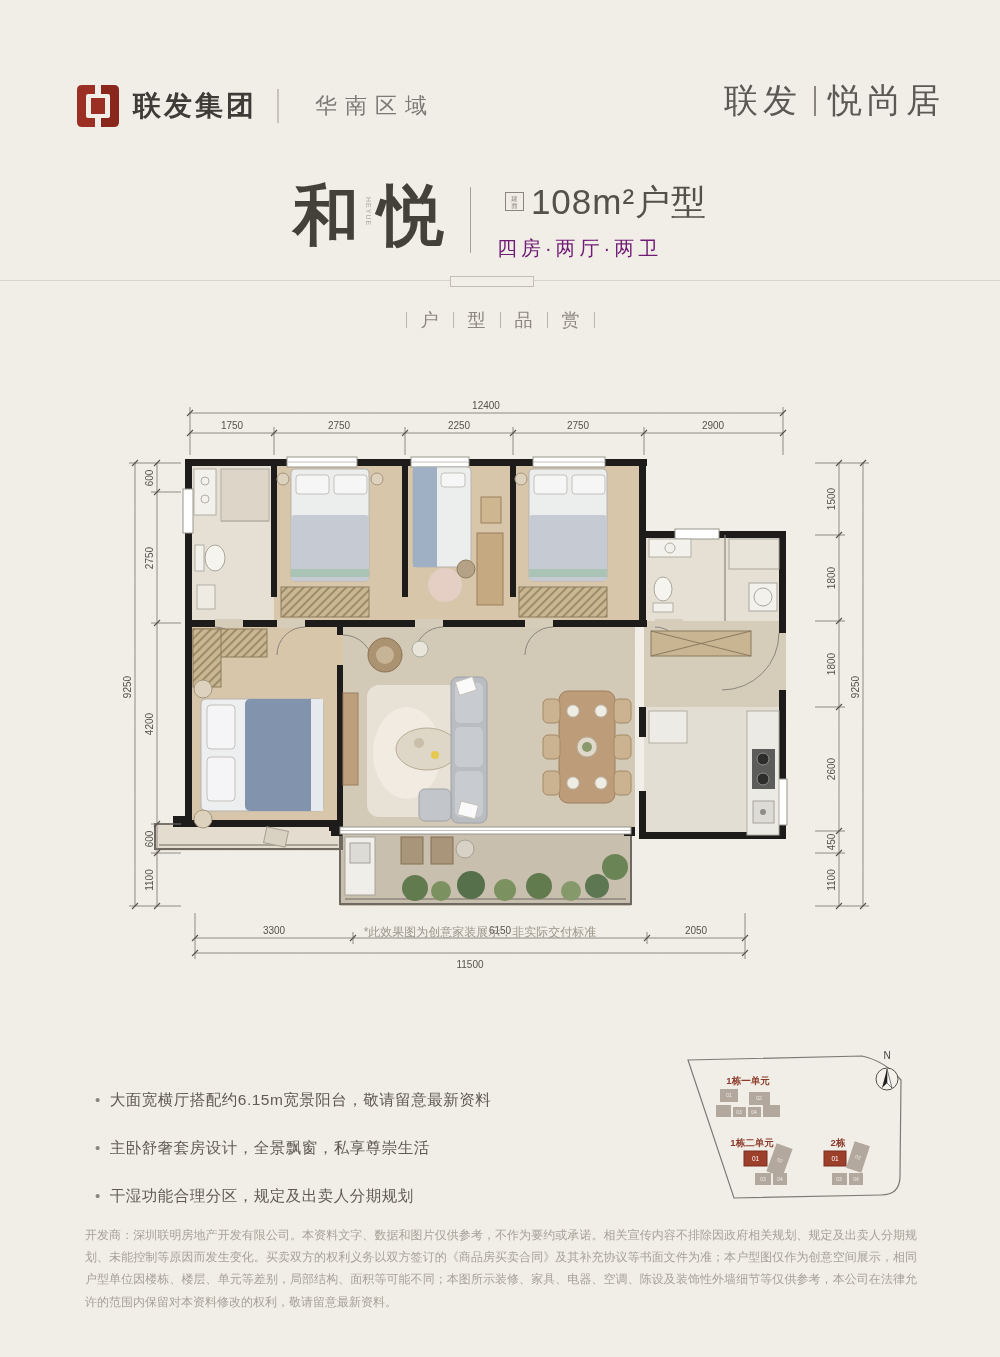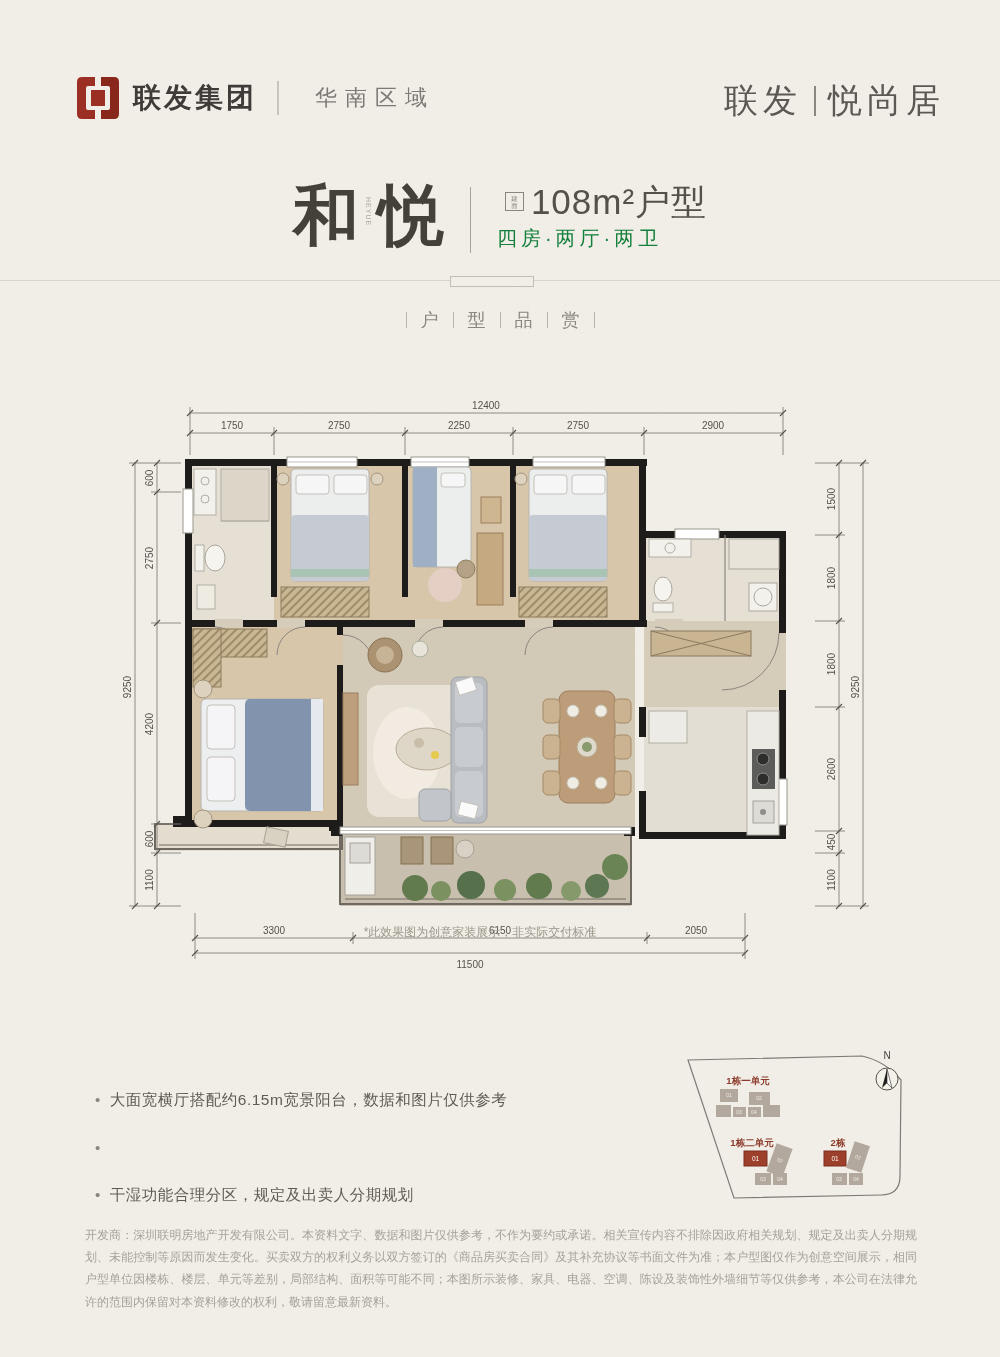--- a/index.html
+++ b/index.html
@@ -6,39 +6,39 @@
   body{
     width:1000px;height:1357px;position:relative;overflow:hidden;
     background-color:#f1eee7;
     background-image:radial-gradient(#e7e3da 0.7px, transparent 0.7px),
                      radial-gradient(#eae6dd 0.7px, transparent 0.7px);
     background-size:6px 6px,9px 9px;background-position:0 0,3px 4px;
     font-family:"Liberation Sans",sans-serif;color:#46423c;
   }
   .abs{position:absolute;}
   
-  .logo-row{left:75px;top:76px;display:flex;align-items:center;gap:12px;}
+  .logo-row{left:75px;top:84px;display:flex;align-items:center;gap:12px;}
   .logo-mark{width:46px;height:44px;}
   .brand-name{font-size:28px;font-weight:bold;color:#3f3b38;letter-spacing:3px;}
   .hdr-div{width:2px;height:34px;background:#c9c5bc;margin:0 8px;}
   .region{font-size:22px;color:#7d7974;letter-spacing:8px;margin-left:16px;}
   .project{right:55px;top:78px;display:flex;align-items:center;font-family:"Liberation Serif",serif;color:#5c5954;}
   .project span{font-size:34px;letter-spacing:5px;}
   .proj-div{width:2px;height:30px;background:#8b8780;margin:0 12px;}
   
   .title-wrap{left:0;top:183px;width:1000px;display:flex;justify-content:center;align-items:flex-start;}
   .hanzi{font-family:"Liberation Serif",serif;font-size:66px;font-weight:bold;color:#44403a;line-height:1;}
   .side-note{writing-mode:vertical-rl;font-size:7px;color:#b0aca2;letter-spacing:1px;margin:14px 6px 0 6px;height:52px;}
   .t-div{width:1px;height:66px;background:#a5a19a;margin:4px 26px 0 26px;}
   .area-col{display:flex;flex-direction:column;}
   .area-line{display:flex;align-items:flex-start;gap:7px;padding-left:8px;}
   .badge{width:17px;height:17px;border:1px solid #8a867e;color:#8a867e;font-size:6.5px;line-height:7px;
          display:flex;flex-direction:column;align-items:center;justify-content:center;margin-top:9px;}
   .area-text{font-size:35px;color:#54504a;font-weight:500;letter-spacing:1px;line-height:1.1;}
-  .layout-text{font-size:20px;color:#15803d;letter-spacing:4px;margin-top:3px;}
+  .layout-text{font-size:20px;color:#701a75;letter-spacing:4px;margin-top:13px;}
   .rule{left:0;top:280px;width:1000px;height:1px;background:#d8d4ca;}
   .rule-box{left:450px;top:276px;width:82px;height:9px;border:1px solid #c2beb2;background:#f1eee7;}
   .section-row{left:0;top:308px;width:1000px;display:flex;justify-content:center;align-items:center;gap:14px;
                font-size:18px;color:#8b877e;}
   .sec-bar{width:1px;height:16px;background:#b9b5aa;}
   
   .plan-note{left:0;top:924px;width:960px;text-align:center;font-size:12px;color:#9b978b;}
   
   .features{left:95px;top:1090px;width:560px;}
   .feature{display:flex;align-items:flex-start;margin-bottom:27px;font-size:15.5px;color:#605c55;letter-spacing:0.5px;}
@@ -407,24 +407,25 @@
     <text x="581" y="541">2050</text>
     <text x="355" y="575">11500</text>
   </g>
 </svg>
 
 <div class="abs plan-note">*此效果图为创意家装展示，非实际交付标准</div>
 
 <div class="abs features">
   <div class="feature">
     <span class="bullet">•</span>
-    <span>大面宽横厅搭配约6.15m宽景阳台，数据和图片仅供参考</span>
+    <span>大面宽横厅搭配约6.15m宽景阳台，敬请留意最新资料</span>
   </div>
   <div class="feature">
     <span class="bullet">•</span>
+    <span>主卧舒奢套房设计，全景飘窗，私享尊崇生活</span>
   </div>
   <div class="feature">
     <span class="bullet">•</span>
     <span>干湿功能合理分区，规定及出卖人分期规划</span>
   </div>
 </div>
 
 <svg class="abs" style="left:672px;top:1046px;" width="245" height="175" viewBox="0 0 245 175">
   <path d="M16,14 L190,10 Q213,15 229,34 L228,130 Q228,149 209,149 L62,152 Z" fill="none" stroke="#7d7974" stroke-width="1.2"></path>
   <g>

